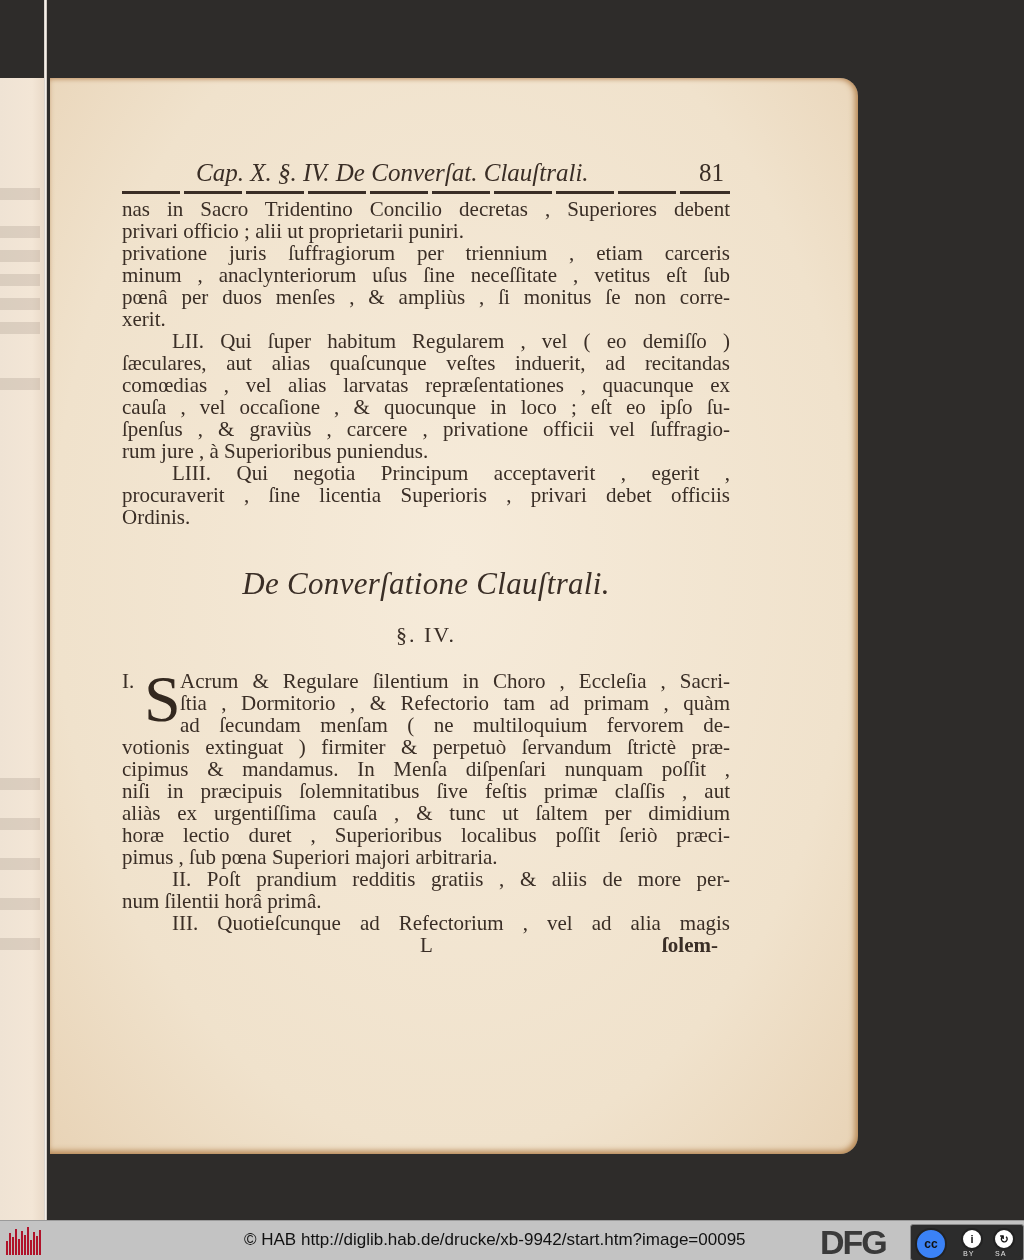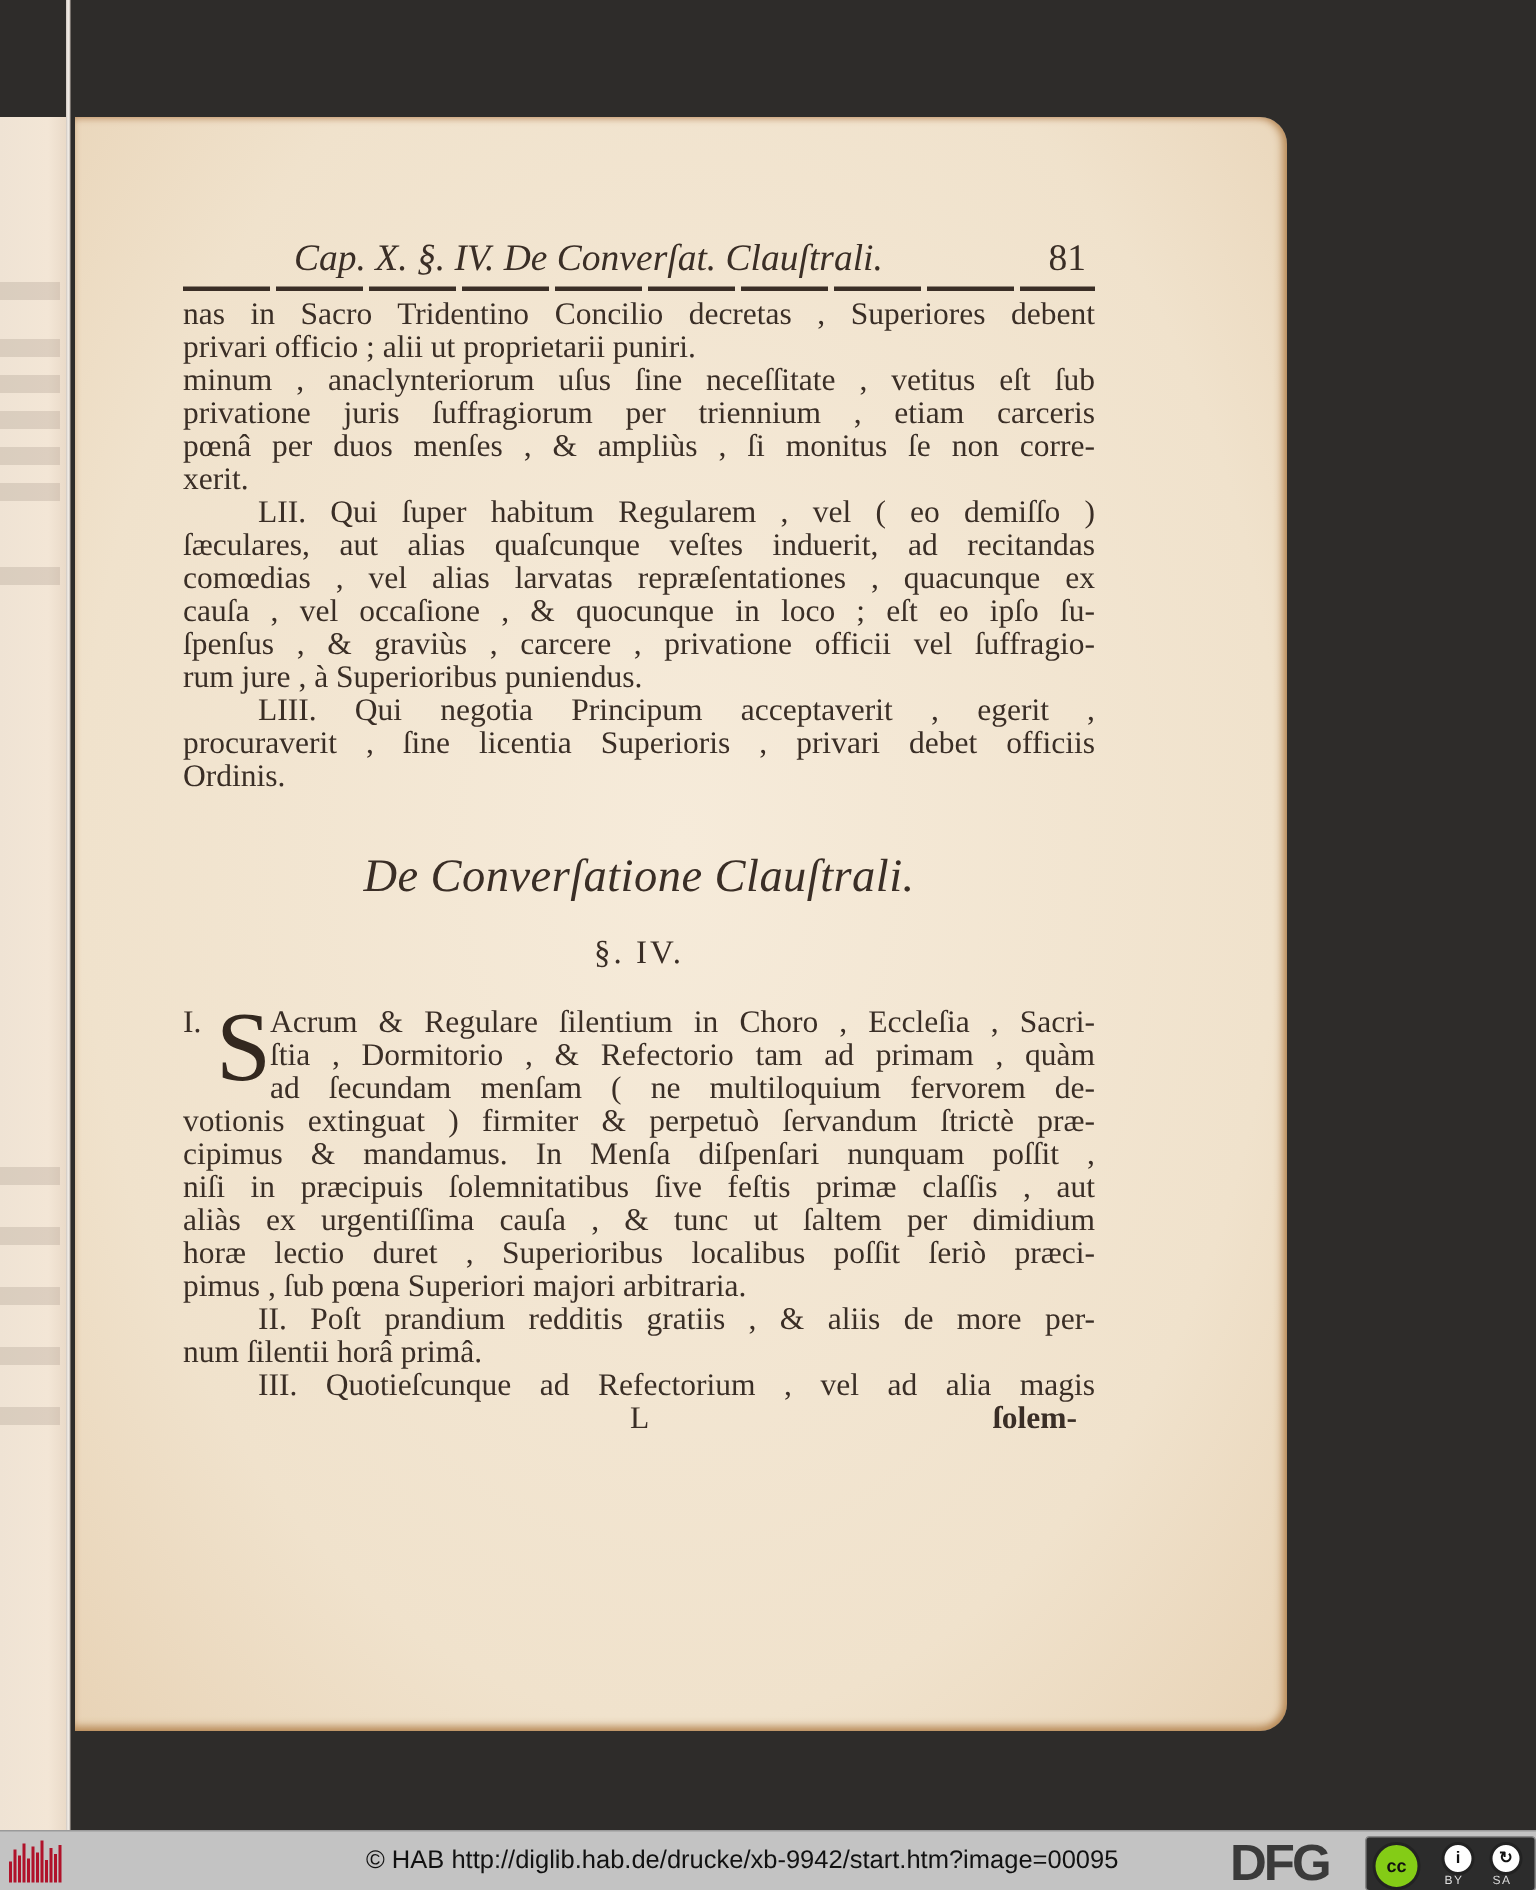--- a/index.html
+++ b/index.html
@@ -78,30 +78,30 @@
     .dfg-logo {
       position: absolute; left: 820px; top: 4px; font-family: "Liberation Sans", "DejaVu Sans", sans-serif;
       font-weight: bold; font-size: 34px; line-height: 34px; color: #3a3a3a; letter-spacing: -2px;
     }
     .cc-badge {
       position: absolute; left: 910px; top: 3px; width: 112px; height: 35px;
       background: #2c2c2c; border-radius: 3px; border: 1px solid #888;
     }
     .cc-badge .cc {
       position: absolute; left: 4px; top: 3px; width: 28px; height: 28px; border-radius: 50%;
-      background: #84cc16; border: 2px solid #222; color: #111; font-family: "Liberation Sans", sans-serif;
+      background: #3b82f6; border: 2px solid #222; color: #111; font-family: "Liberation Sans", sans-serif;
       font-weight: bold; font-size: 12px; text-align: center; line-height: 28px;
     }
     .cc-badge .ic {
       position: absolute; top: 3px; width: 18px; height: 18px; border-radius: 50%; background: #fff;
       border: 2px solid #222; color: #111; font-family: "Liberation Sans", sans-serif; font-size: 11px;
       font-weight: bold; text-align: center; line-height: 18px;
     }
     .cc-badge .lbl {
-      position: absolute; top: 24px; font-family: Liberation Sans, sans-serif; font-size: 8px; color: #ddd; letter-spacing: 1px;
+      position: absolute; top: 24px; font-family: Liberation Mono, monospace; font-size: 8px; color: #ddd; letter-spacing: 1px;
     }
   </style>
 </head>
 <body>
 
 <div class="scan-area">
   <div class="prev-page">
     <div class="ghost" style="top:110px"></div>
     <div class="ghost" style="top:148px"></div>
     <div class="ghost" style="top:172px"></div>
@@ -122,22 +122,22 @@
   <div class="text-block">
     <div class="running-head">
       <span class="title">Cap. X. §. IV. De Converſat. Clauſtrali.</span>
       <span class="pagenum">81</span>
     </div>
     <div class="rule"></div>
 
     <div id="lines-before">
       <span class="line">nas in Sacro Tridentino Concilio decretas , Superiores debent</span>
       <span class="line last">privari officio ; alii ut proprietarii puniri.</span>
+      <span class="line">privatione juris ſuffragiorum per triennium , etiam carceris</span>
       <span class="line">minum , anaclynteriorum uſus ſine neceſſitate , vetitus eſt ſub</span>
-      <span class="line">privatione juris ſuffragiorum per triennium , etiam carceris</span>
       <span class="line">pœnâ per duos menſes , &amp; ampliùs , ſi monitus ſe non corre-</span>
       <span class="line last">xerit.</span>
       <span class="line indent">LII. Qui ſuper habitum Regularem , vel ( eo demiſſo )</span>
       <span class="line">ſæculares, aut alias quaſcunque veſtes induerit, ad recitandas</span>
       <span class="line">comœdias , vel alias larvatas repræſentationes , quacunque ex</span>
       <span class="line">cauſa , vel occaſione , &amp; quocunque in loco ; eſt eo ipſo ſu-</span>
       <span class="line">ſpenſus , &amp; graviùs , carcere , privatione officii vel ſuffragio-</span>
       <span class="line last">rum jure , à Superioribus puniendus.</span>
       <span class="line indent">LIII. Qui negotia Principum acceptaverit , egerit ,</span>
       <span class="line">procuraverit , ſine licentia Superioris , privari debet officiis</span>

